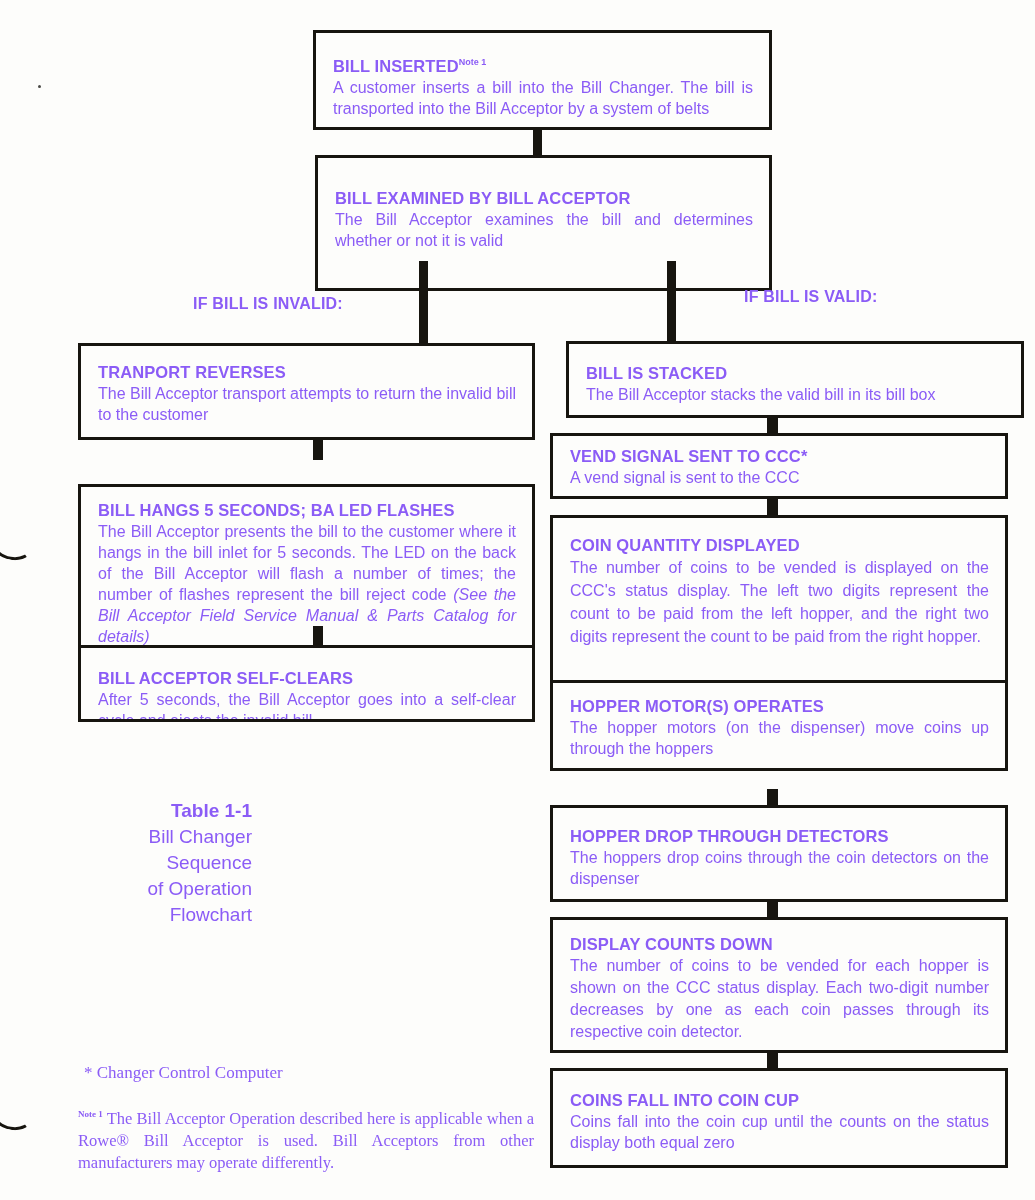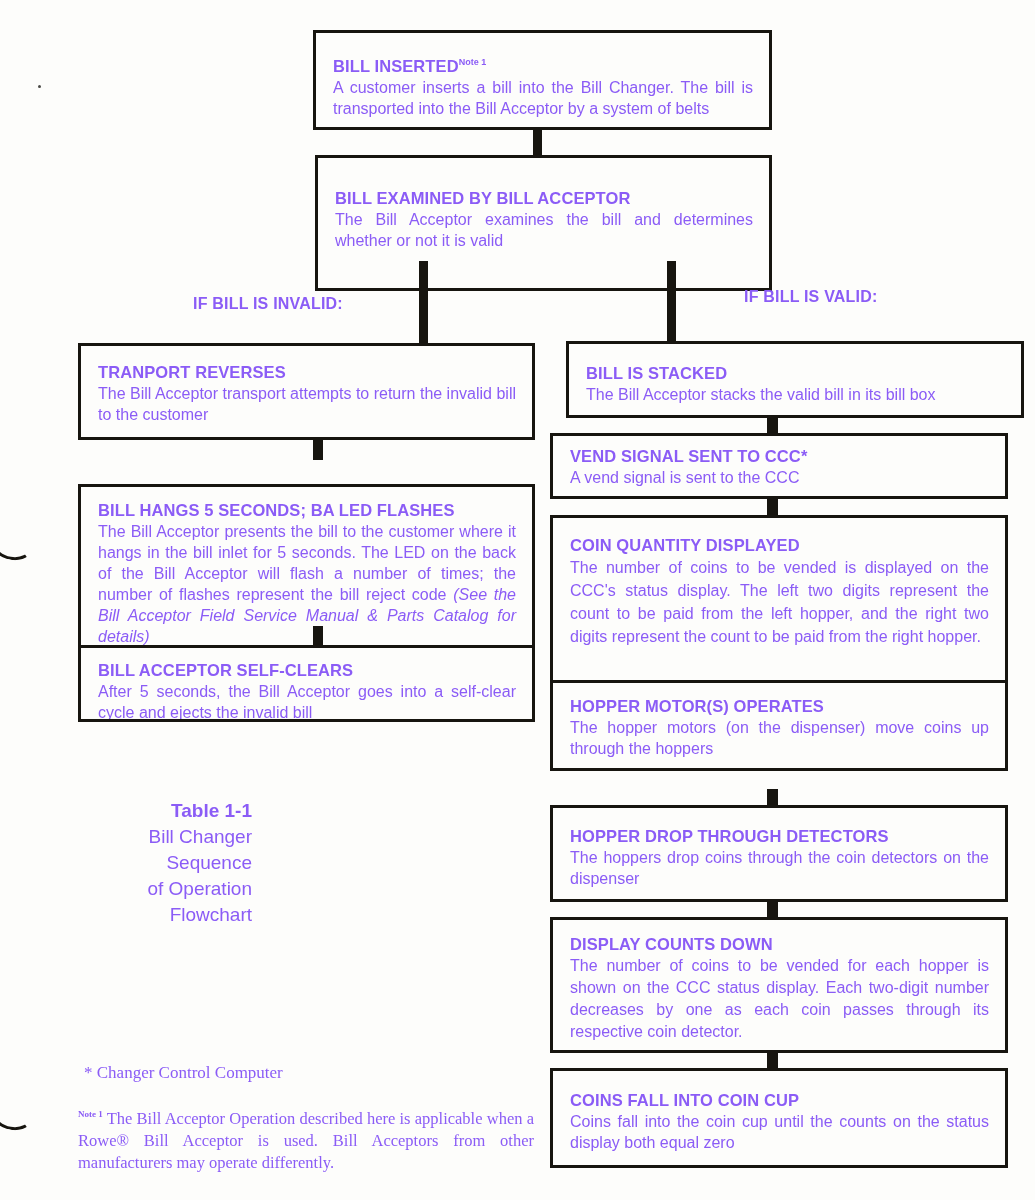--- a/index.html
+++ b/index.html
@@ -108,21 +108,21 @@
 
   <div class="conn" style="left:313px;top:438px;width:10px;height:22px;"></div>
 
   <div class="fbox" style="left:78px;top:458px;width:457px;height:170px;padding-top:13px;margin-top:26px;">
     <div class="t">BILL HANGS 5 SECONDS; BA LED FLASHES</div>
     <div class="b"><span>The Bill Acceptor presents the bill to the customer where it hangs in the bill inlet for 5 seconds. The LED on the back of the Bill Acceptor will flash a number of times; the number of flashes represent the bill reject code </span><span class="ital">(See the Bill Acceptor Field Service Manual &amp; Parts Catalog for details)</span></div>
   </div>
 
   <div class="conn" style="left:313px;top:626px;width:10px;height:21px;"></div>
 
-  <div class="fbox" style="left:78px;top:645px;width:457px;height:77px;padding-top:12px;">
+  <div class="fbox" style="left:78px;top:645px;width:457px;height:77px;padding-top:20px;">
     <div class="t">BILL ACCEPTOR SELF-CLEARS</div>
     <div class="b">After 5 seconds, the Bill Acceptor goes into a self-clear cycle and ejects the invalid bill</div>
   </div>
 
   <div class="fbox" style="left:550px;top:341px;width:458px;height:77px;padding-top:19px;margin-left:16px;">
     <div class="t">BILL IS STACKED</div>
     <div class="b">The Bill Acceptor stacks the valid bill in its bill box</div>
   </div>
 
   <div class="conn" style="left:767px;top:416px;width:11px;height:19px;"></div>

